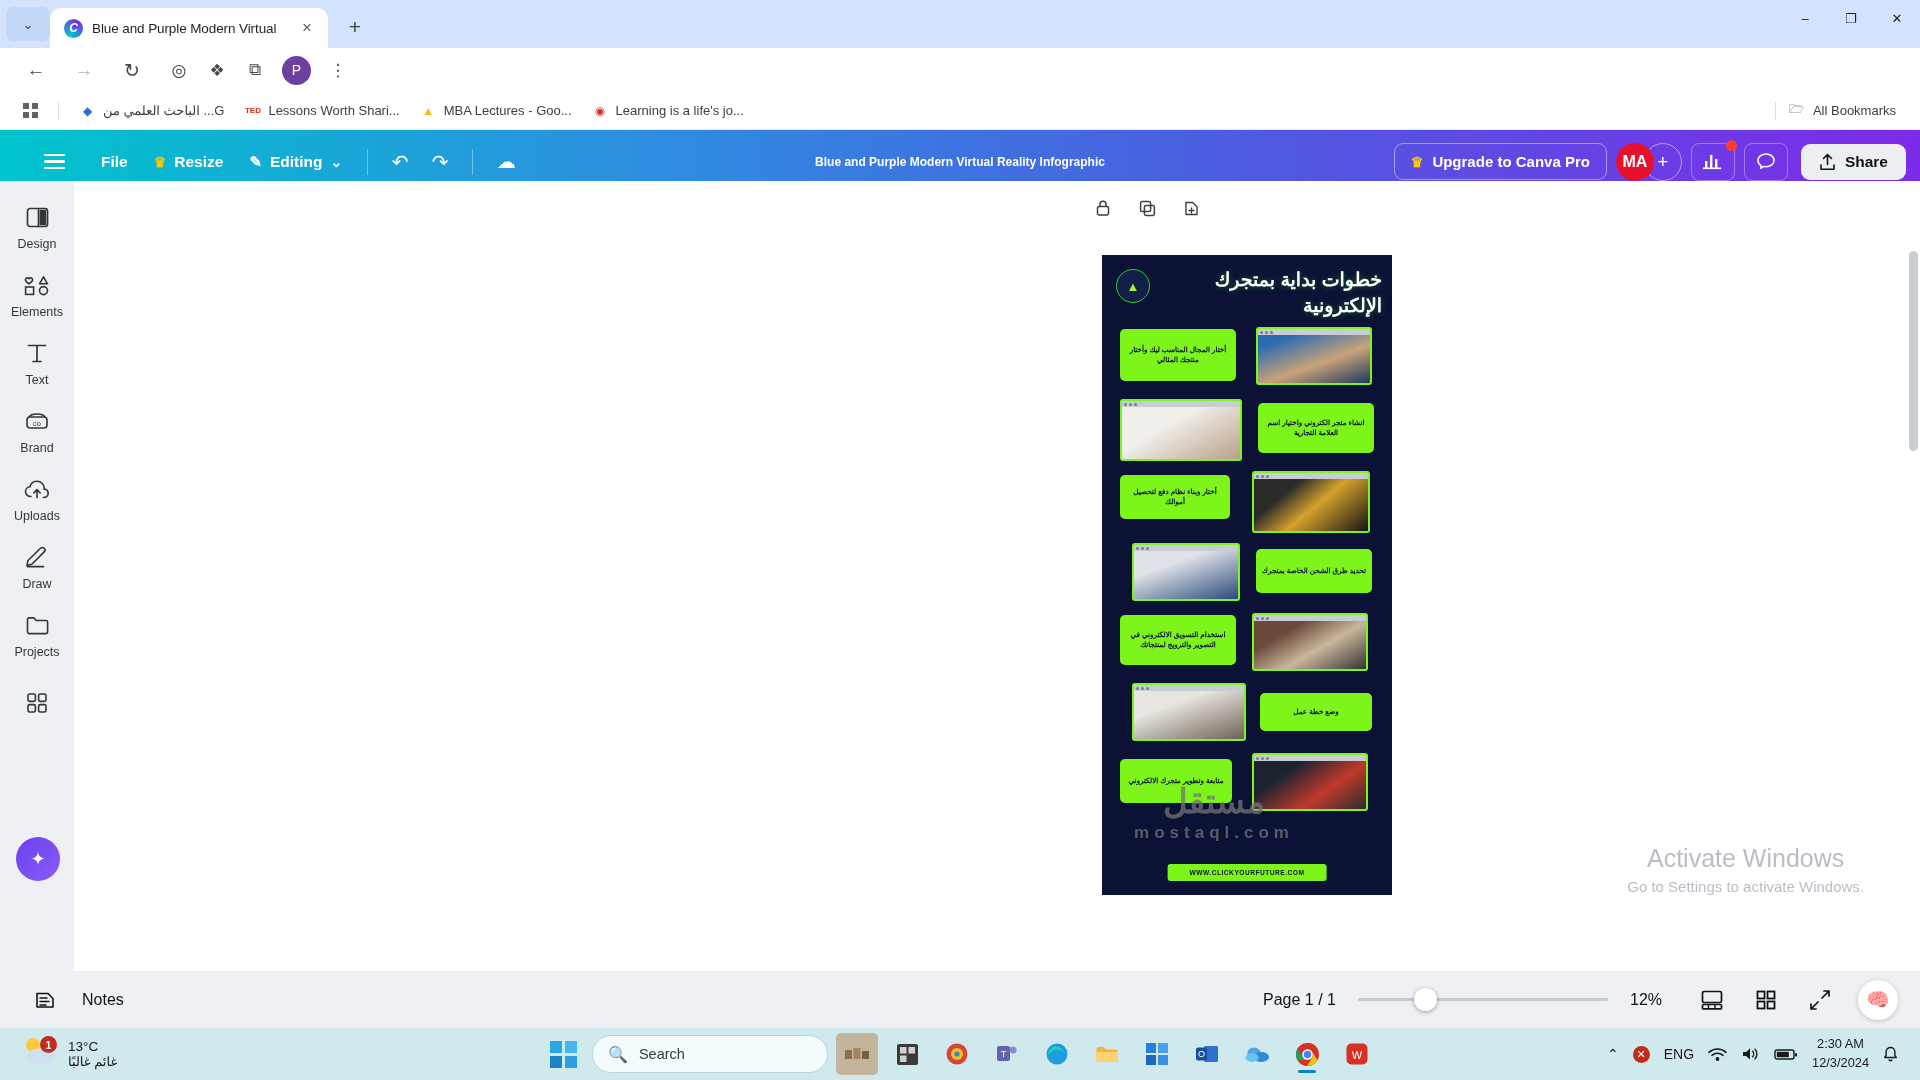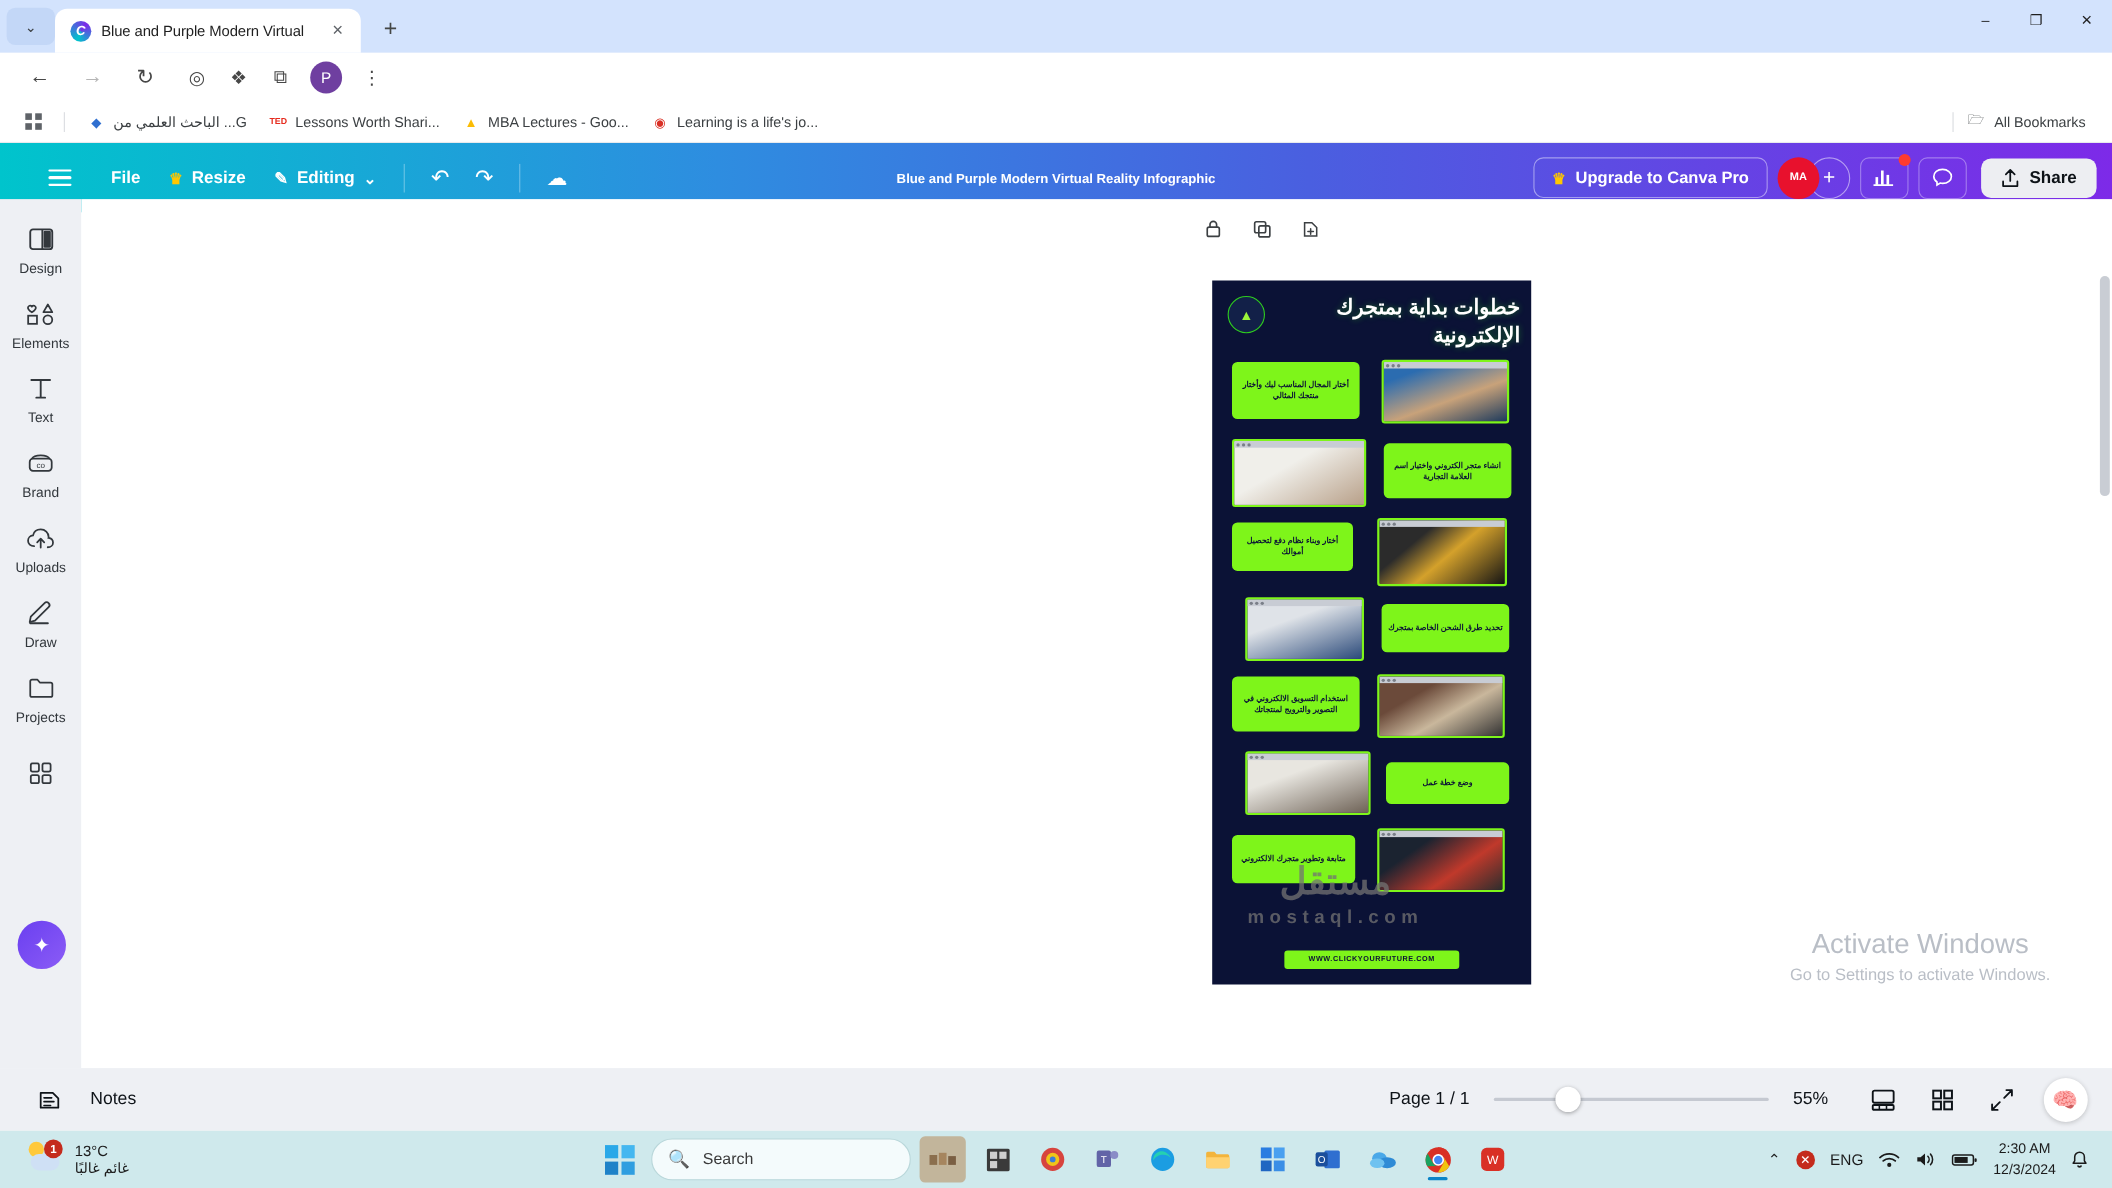--- a/index.html
+++ b/index.html
@@ -127,21 +127,21 @@
   }
   .head-right { margin-left: auto; display: flex; align-items: center; gap: 9px; }
   .upgrade {
     display: flex; align-items: center; gap: 9px; padding: 9px 16px;
     border: 1.5px solid rgba(255,255,255,.45); border-radius: 9px;
     font-size: 15px; font-weight: bold; white-space: nowrap;
   }
   .avatar-ma {
     width: 38px; height: 38px; border-radius: 50%; background: #e8112d;
     display: flex; align-items: center; justify-content: center;
-    font-size: 10px; font-weight: bold; color: #fff; z-index: 2;
+    font-size: 16px; font-weight: bold; color: #fff; z-index: 2;
   }
   .avatar-plus {
     width: 38px; height: 38px; border-radius: 50%;
     border: 1.5px solid rgba(255,255,255,.5); margin-left: -10px;
     display: flex; align-items: center; justify-content: center; font-size: 19px;
   }
   .icon-btn {
     width: 44px; height: 38px; border-radius: 8px;
     border: 1.5px solid rgba(255,255,255,.35);
     display: flex; align-items: center; justify-content: center;
@@ -656,21 +656,21 @@
         <path d="M6 8h7M6 11.5h9M6 15h6" stroke="#0e1318" stroke-width="1.5" stroke-linecap="round"></path>
       </svg>
       <span>Notes</span>
     </div>
     <div class="bot-right">
       <div class="pagecount">Page 1 / 1</div>
       <div class="zslider">
         <div class="ztrack"></div>
         <div class="zknob"></div>
       </div>
-      <div class="zpct">55%</div>
+      <div class="zpct">12%</div>
       <div class="vbtn">
         <svg width="24" height="22" viewBox="0 0 24 22">
           <rect x="2.5" y="2.5" width="19" height="11" rx="1.6" fill="none" stroke="#0e1318" stroke-width="1.7"></rect>
           <rect x="2.5" y="15.5" width="19" height="4.4" rx="1" fill="none" stroke="#0e1318" stroke-width="1.7"></rect>
           <path d="M8.5 15.5v4.4M15 15.5v4.4" stroke="#0e1318" stroke-width="1.4"></path>
         </svg>
       </div>
       <div class="vbtn">
         <svg width="22" height="22" viewBox="0 0 22 22">
           <rect x="2.5" y="2.5" width="7" height="7" fill="none" stroke="#0e1318" stroke-width="1.8"></rect>

